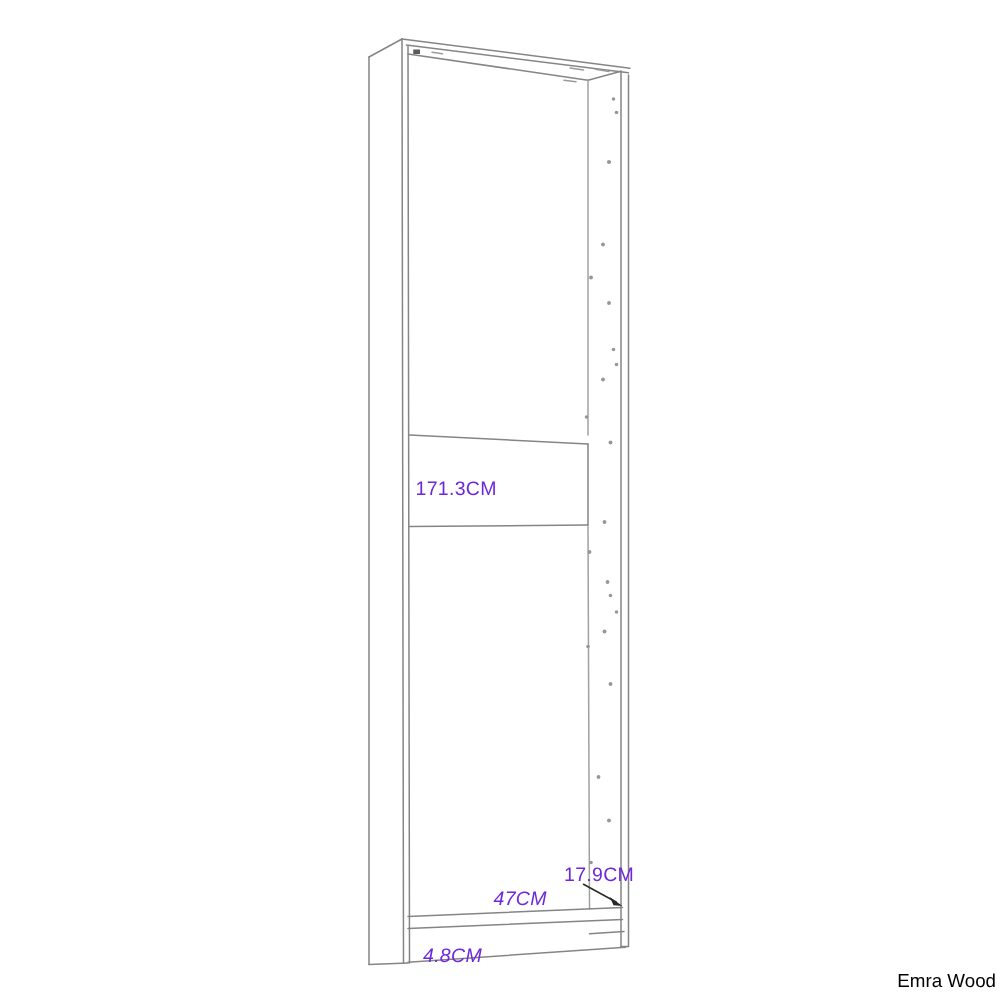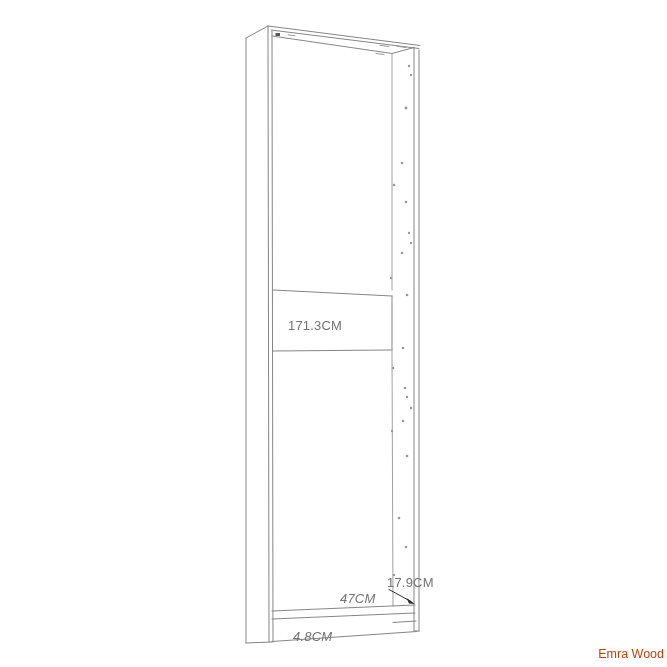--- a/index.html
+++ b/index.html
@@ -16,36 +16,35 @@
     overflow: hidden;
   }
   .drawing-svg {
     position: absolute;
     left: 0;
     top: 0;
   }
   .dim-label {
     position: absolute;
     font-size: 13px;
-    color: #737373;
+    color: #6d28d9;
     white-space: nowrap;
     line-height: 1;
     letter-spacing: 0.2px;
-    margin-left: 11px;
   }
   .label-height  { left: 277px; top: 319px; }
   .label-width   { left: 329px; top: 592px; font-style: italic; }
   .label-depth   { left: 376px; top: 576px; }
   .label-base    { left: 282px; top: 630px; font-style: italic; }
   .brand-label {
     position: absolute;
     top: 648px;
     right: 3px;
     font-size: 12.5px;
-    color: #c2410c;
+    color: #000000;
     white-space: nowrap;
     line-height: 1;
   }
 </style>
 </head>
 <body>
 
 <div class="stage">
 
   <svg class="drawing-svg" width="667" height="667" viewBox="0 0 667 667" fill="none" stroke="#858585" stroke-width="1" stroke-linecap="round">

